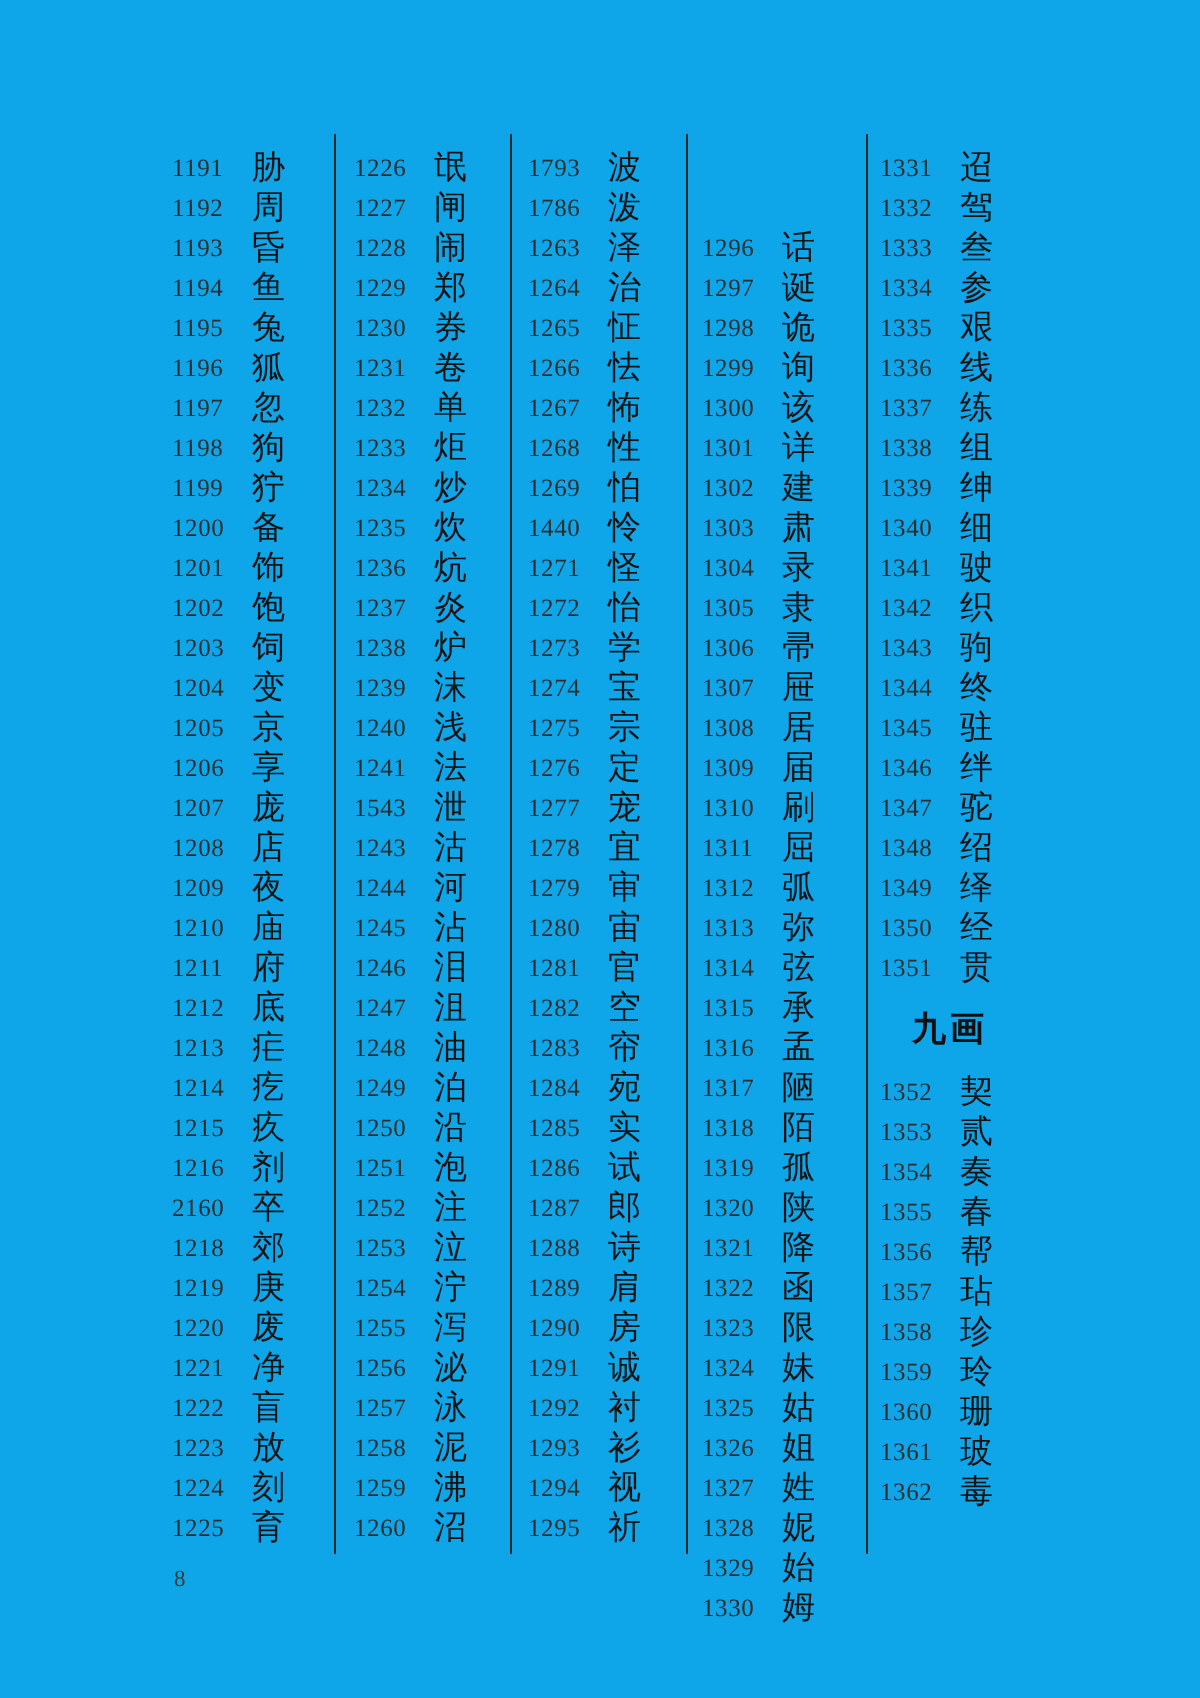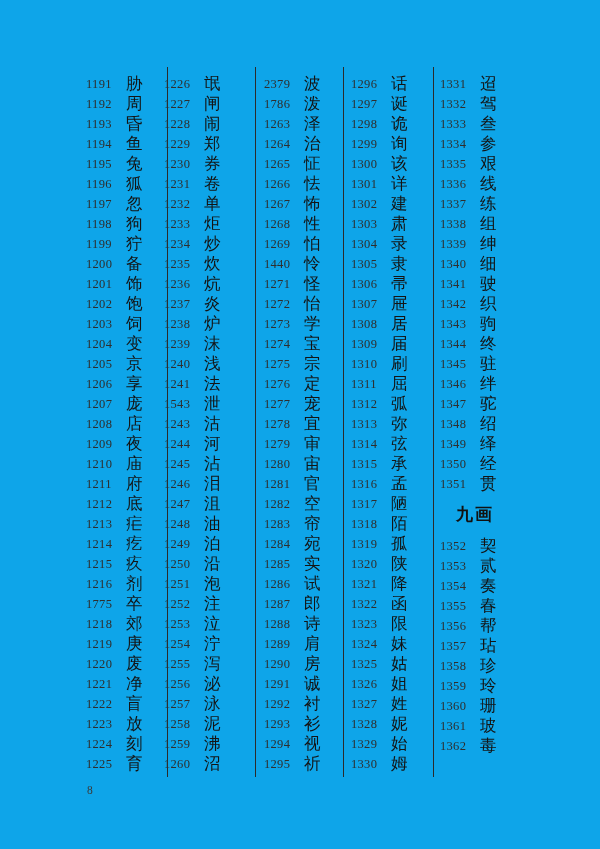--- a/index.html
+++ b/index.html
@@ -29,23 +29,23 @@
   .divider.d2 { left: 255px; }
   .divider.d3 { left: 343px; }
   .divider.d4 { left: 433px; }
 
   .column {
     position: absolute;
     top: 74px;
     width: 84px;
   }
   .column.c1 { left: 86px; }
-  .column.c2 { left: 164px; }
+  .column.c2 { left: 177px; }
   .column.c3 { left: 264px; }
-  .column.c4 { left: 351px; }
+  .column.c4 { left: 351px; margin-top: 40px; }
   .column.c5 { left: 440px; }
 
   .row {
     height: 20px;
     display: flex;
     align-items: center;
     white-space: nowrap;
   }
   .num {
     display: inline-block;
@@ -188,21 +188,21 @@
       </div>
       <div class="row">
         <span class="num">1215</span>
         <span class="char">疚</span>
       </div>
       <div class="row">
         <span class="num">1216</span>
         <span class="char">剂</span>
       </div>
       <div class="row">
-        <span class="num">1775</span>
+        <span class="num">2160</span>
         <span class="char">卒</span>
       </div>
       <div class="row">
         <span class="num">1218</span>
         <span class="char">郊</span>
       </div>
       <div class="row">
         <span class="num">1219</span>
         <span class="char">庚</span>
       </div>
@@ -368,21 +368,21 @@
         <span class="num">1259</span>
         <span class="char">沸</span>
       </div>
       <div class="row">
         <span class="num">1260</span>
         <span class="char">沼</span>
       </div>
     </div>
   <div class="column c3">
       <div class="row">
-        <span class="num">2379</span>
+        <span class="num">1793</span>
         <span class="char">波</span>
       </div>
       <div class="row">
         <span class="num">1786</span>
         <span class="char">泼</span>
       </div>
       <div class="row">
         <span class="num">1263</span>
         <span class="char">泽</span>
       </div>

